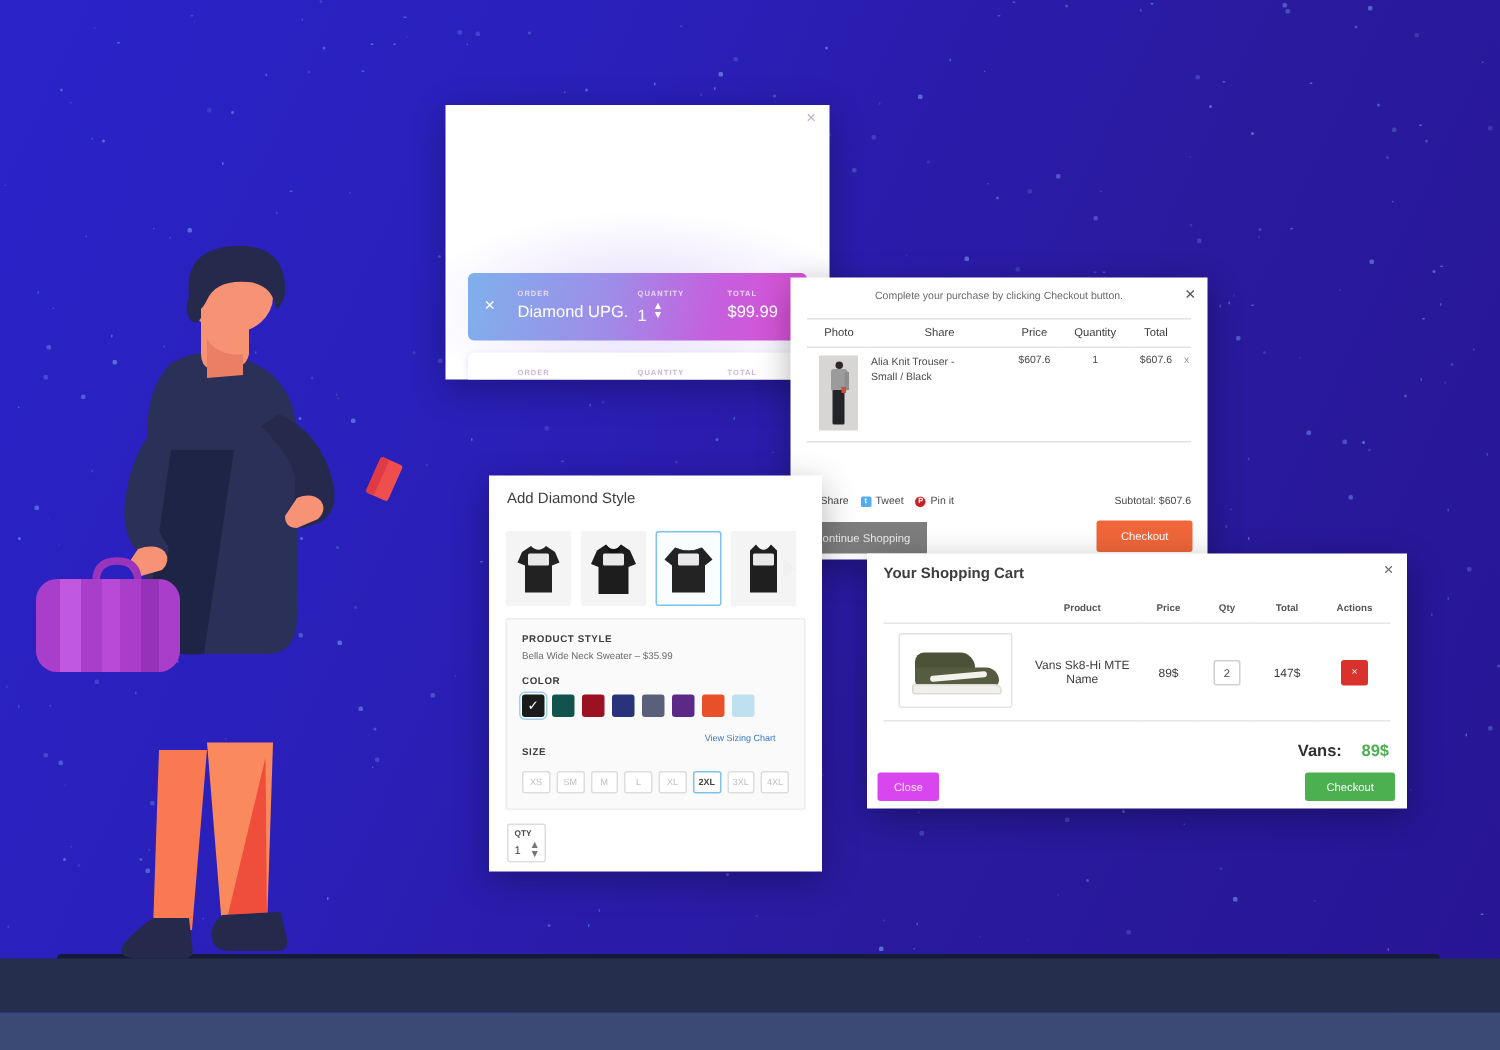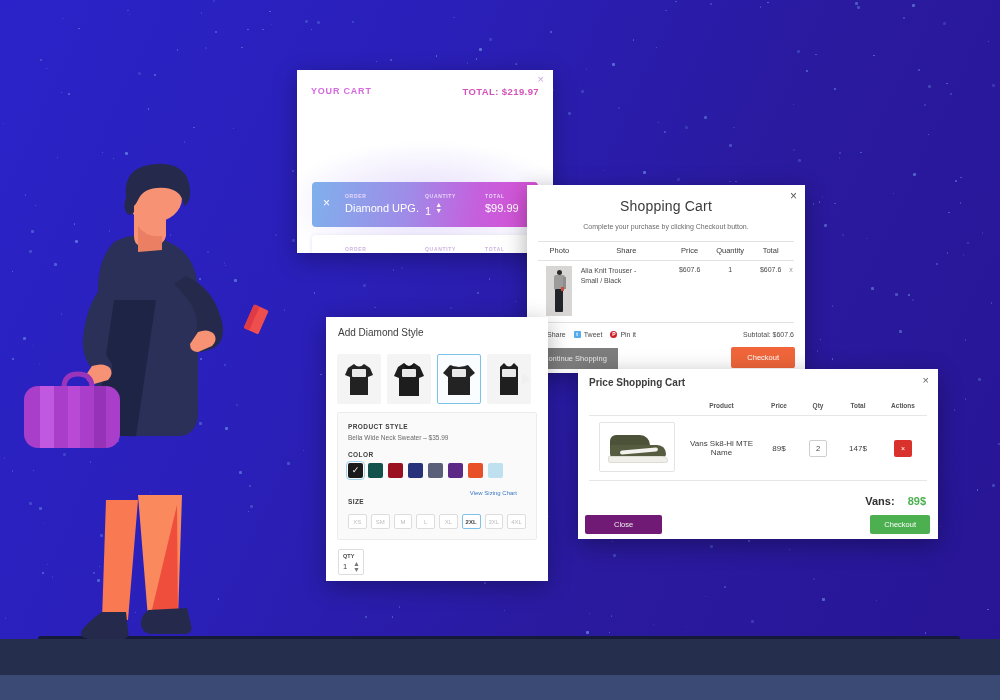--- a/index.html
+++ b/index.html
@@ -140,21 +140,21 @@
   .shoe-str { position:absolute; left:20px; top:26px; width:38px; height:4px; background:#f3f2ee;
               border-radius:3px; transform:rotate(-5deg); }
   .shoe-sole{ position:absolute; left:8px; top:33px; width:60px; height:7px; background:#f0efea;
               border:1px solid #dcdcd4; border-radius:2px 8px 4px 4px; }
   #cart4 .qtyin { width:18px; height:17px; border:1px solid #cfcfcf; border-radius:2px; background:#fff;
                   font-size:7.5px; color:#444; display:inline-flex; align-items:center; justify-content:center; }
   #cart4 .delbtn { width:18px; height:17px; background:#d9322d; border:none; border-radius:2px; color:#fff;
                    font-size:7px; cursor:pointer; }
   #cart4 .totalrow { position:absolute; right:12px; top:126px; font-size:11px; font-weight:bold; color:#2f2f2f; }
   #cart4 .totalrow .amt { color:#4caf50; margin-left:10px; }
-  #cart4 .btn-close { position:absolute; left:7px; top:146px; padding:5px 29px; background:#701a75; color:#efefef;
+  #cart4 .btn-close { position:absolute; left:7px; top:146px; padding:5px 11px; background:#d946ef; color:#efefef;
                       border:none; font-size:7.5px; cursor:pointer; border-radius:2px; }
   #cart4 .btn-checkout { position:absolute; right:8px; top:146px; padding:5px 14px; background:#4caf50; color:#fff;
                          border:none; font-size:7.5px; cursor:pointer; border-radius:2px; }
 </style>
 </head>
 <body>
 
 <div id="stage">
 
   <div id="stars">
@@ -534,24 +534,20 @@
     <path d="M54 238 q0 -14 14 -14 q14 0 14 14" fill="none" stroke="#9a35bb" stroke-width="5"></path>
     <rect x="14" y="236" width="96" height="62" rx="14" fill="#a93ecb"></rect>
     <rect x="30" y="236" width="14" height="62" fill="#c158e0"></rect>
     <rect x="58" y="236" width="12" height="62" fill="#b84ad6"></rect>
     <rect x="84" y="236" width="12" height="62" fill="#9632b8"></rect>
   </svg>
 
   <div id="cart1">
     <div class="glow"></div>
     <div class="x">×</div>
-    <div class="hdr">
-      <span class="ttl">YOUR CART</span>
-      <span class="tot">TOTAL: $219.97</span>
-    </div>
 
     <div class="c1row active">
       <span class="rx">×</span>
       <div class="c1col col-order">
         <span class="c1lab">ORDER</span>
         <span class="c1val">Diamond UPG.</span>
       </div>
       <div class="c1col col-qty">
         <span class="c1lab">QUANTITY</span>
         <span class="c1val"><span>1</span><span class="stepper">▲<br>▼</span></span>
@@ -575,21 +571,20 @@
       <div class="c1col col-tot">
         <span class="c1lab">TOTAL</span>
 
       </div>
     </div>
 
   </div>
 
   <div id="cart2">
     <div class="x">×</div>
-    <div class="title">Shopping Cart</div>
     <div class="sub">Complete your purchase by clicking Checkout button.</div>
     <table>
       <thead>
         <tr>
           <th>Photo</th>
           <th>Share</th>
           <th>Price</th>
           <th>Quantity</th>
           <th>Total</th>
           <th></th>
@@ -708,21 +703,21 @@
     </div>
 
     <div class="qtybox">
       <span class="ql">QTY</span>
       <span class="qv">1</span>
       <span class="qs">▲<br>▼</span>
     </div>
   </div>
 
   <div id="cart4">
-    <div class="title">Price Shopping Cart</div>
+    <div class="title">Your Shopping Cart</div>
     <div class="x">×</div>
     <table>
       <thead>
         <tr>
           <th style="width:95px"></th>
           <th>Product</th>
           <th style="width:40px">Price</th>
           <th style="width:38px">Qty</th>
           <th style="width:42px">Total</th>
           <th style="width:48px">Actions</th>

